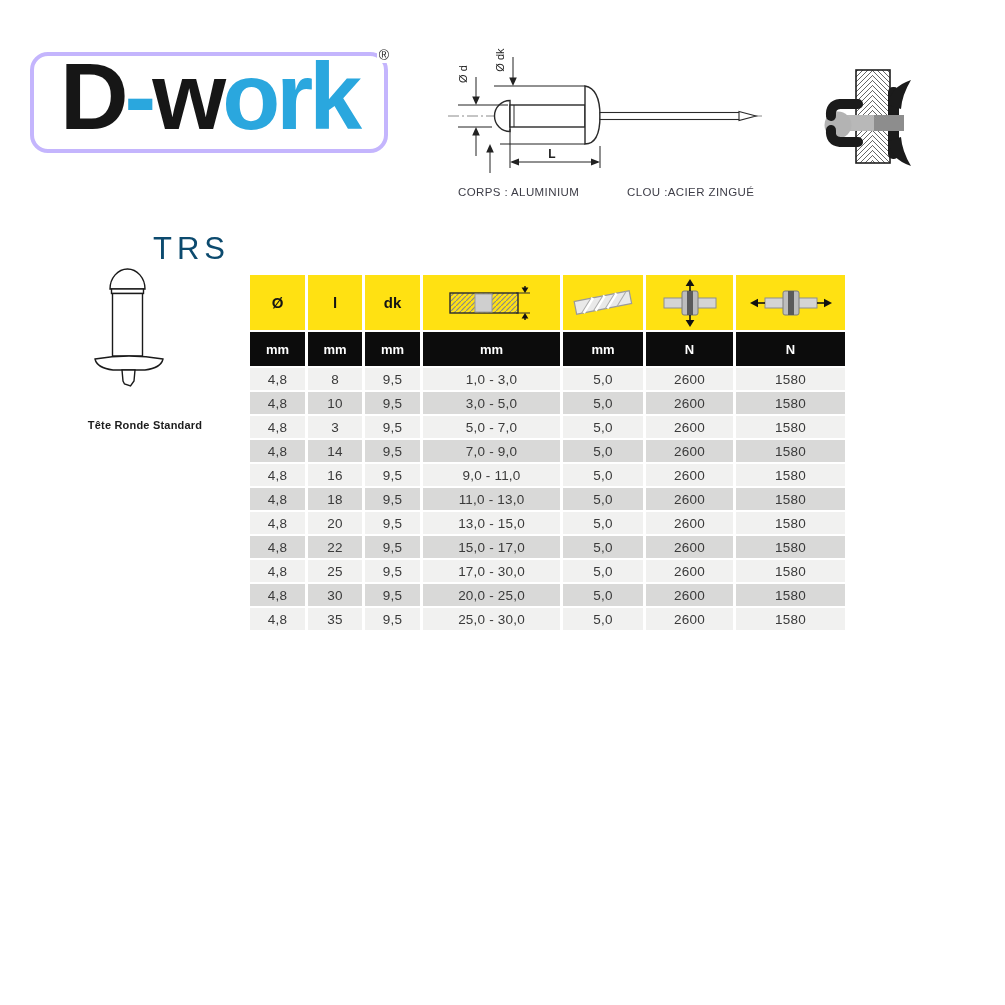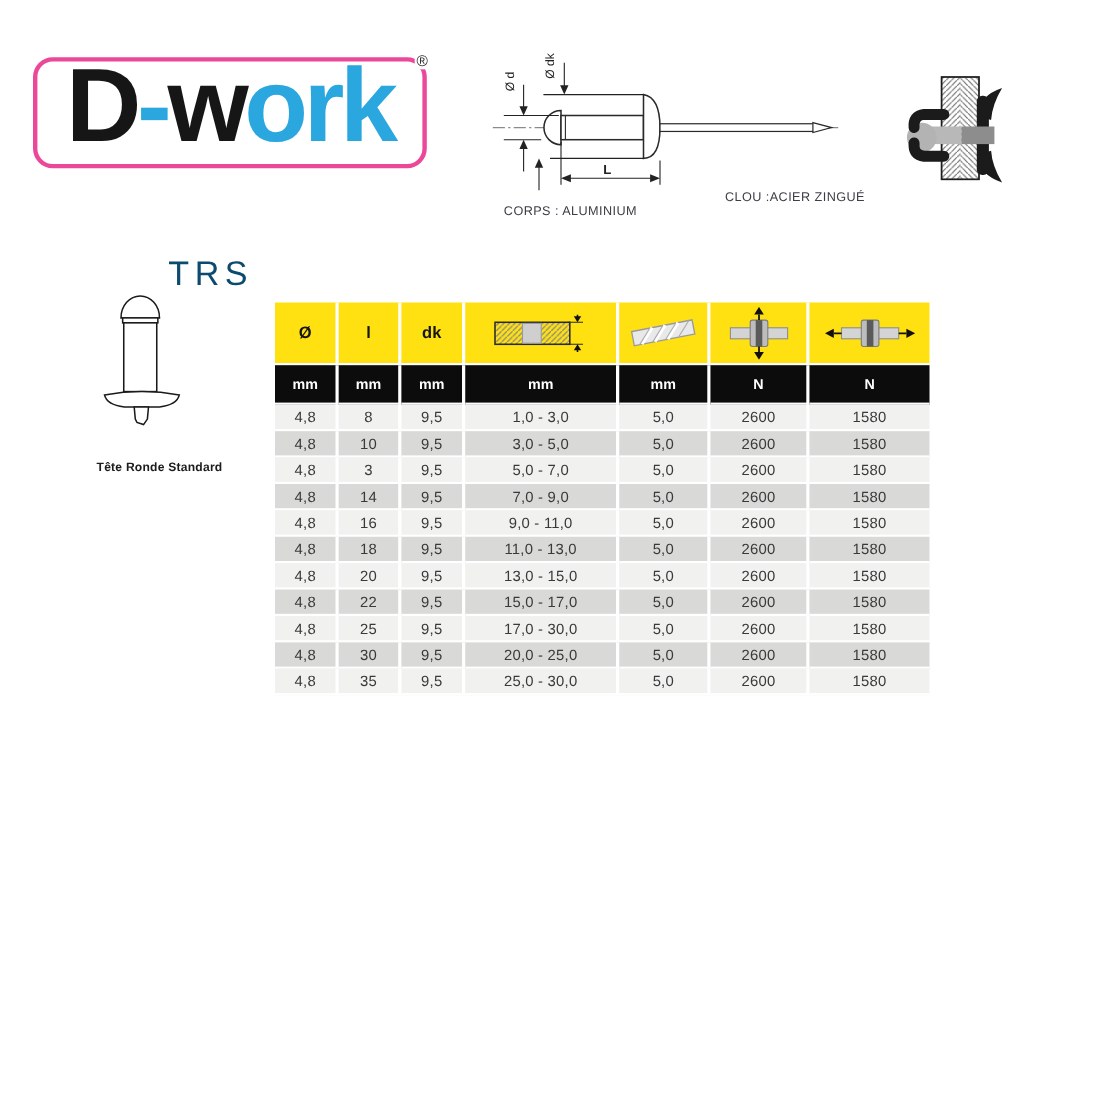--- a/index.html
+++ b/index.html
@@ -10,35 +10,35 @@
     --row-light:#f1f1f0;
     --row-dark:#d9d9d8;
     --cell-text:#3a3a3a;
   }
   *{margin:0;padding:0;box-sizing:border-box;}
   body{background:#fff;font-family:"Liberation Sans",sans-serif;}
   .stage{position:relative;width:1005px;height:1005px;background:#fff;overflow:hidden;}
 
   
   .logo-box{position:absolute;left:30px;top:52px;width:358px;height:101px;
-    border:4px solid #ec4899;border-radius:18px;background:#fff;
+    border:4px solid #c4b5fd;border-radius:18px;background:#fff;
     display:flex;align-items:center;justify-content:center;}
   .logo-text{font-weight:bold;font-size:95px;letter-spacing:-4px;line-height:1;
     padding-bottom:12px;white-space:nowrap;}
   .logo-text .ink{color:var(--ink);}
   .logo-text .blue{color:var(--brand-blue);}
   .logo-reg{position:absolute;top:-9px;right:-7px;font-size:14px;color:#2a2a2a;
     background:#fff;padding:0 2px;font-weight:normal;letter-spacing:0;}
 
   
   .tech-drawing{position:absolute;left:438px;top:30px;width:330px;height:162px;}
   .material-label{position:absolute;font-size:11.5px;font-weight:500;color:#3d3d47;
     letter-spacing:.4px;white-space:nowrap;}
   .label-corps{left:458px;top:186px;text-align:center;}
-  .label-clou{left:627px;top:174px;margin-left:32px;}
+  .label-clou{left:627px;top:186px;}
 
   
   .cross-section{position:absolute;left:800px;top:43px;width:120px;height:132px;}
 
   
   .product-code{position:absolute;left:60px;top:231px;width:170px;text-align:right;
     font-size:31px;font-weight:400;letter-spacing:5px;color:#0c4a6e;}
   .rivet-illustration{position:absolute;left:85px;top:258px;width:100px;height:135px;}
   .product-caption{position:absolute;left:35px;top:395px;width:220px;text-align:center;
     font-size:11px;font-weight:600;color:#1c1c1c;letter-spacing:.2px;margin-top:24px;}

